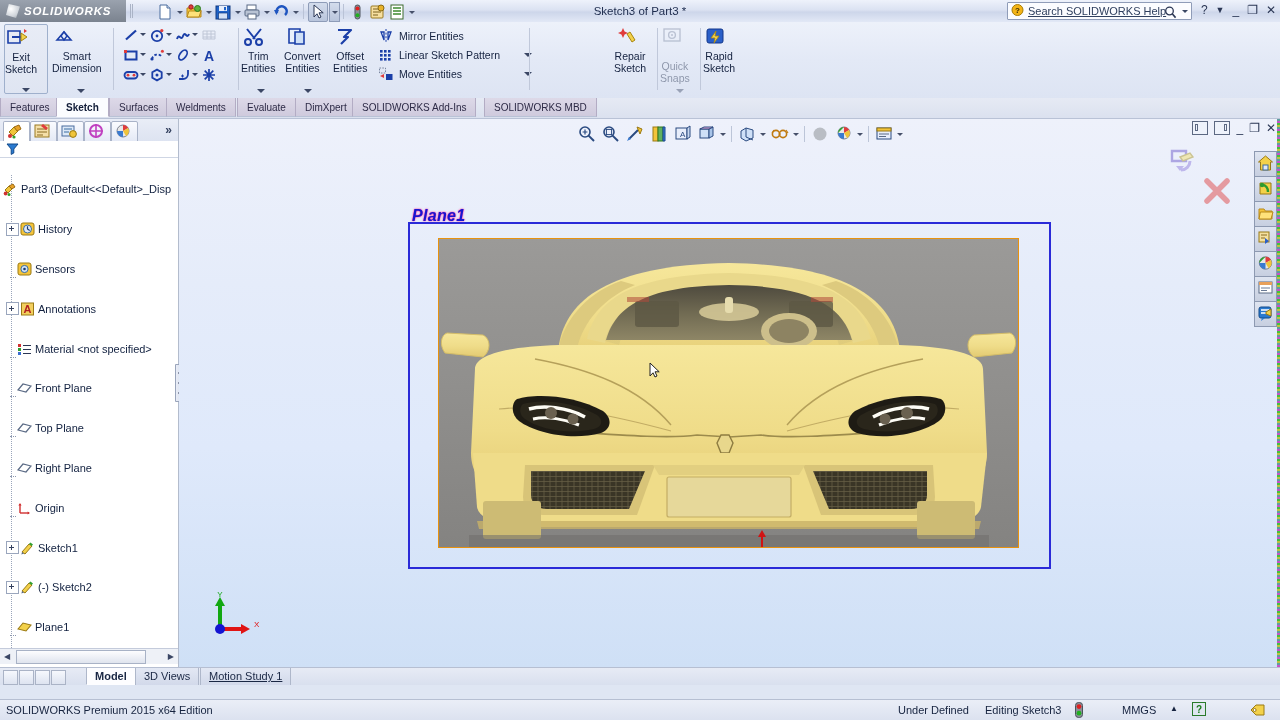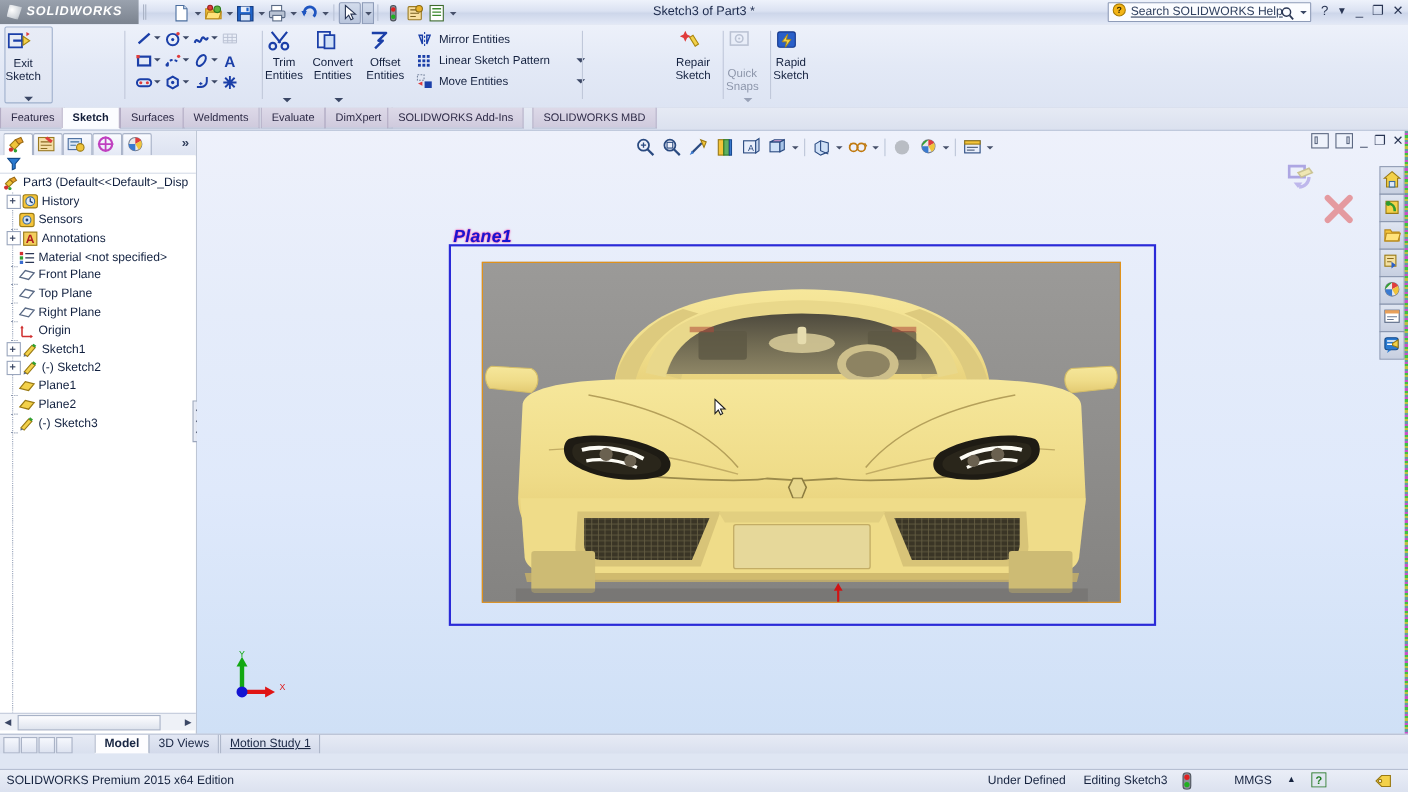--- a/index.html
+++ b/index.html
@@ -93,21 +93,21 @@
   .treepanel{position:absolute;left:0;top:119px;width:178px;height:548px;background:#fff;border-right:1px solid #b3bccd;}
   .treetabs{position:absolute;left:0;top:0;width:178px;height:22px;
     background:linear-gradient(to bottom,#e9edf7,#dde3f1);border-bottom:1px solid #b6bfd2;}
   .ttab{position:absolute;top:2px;width:25px;height:19px;border:1px solid #a9b3c8;
     background:linear-gradient(to bottom,#fafbff,#e4e9f5);border-radius:2px 2px 0 0;}
   .ttab.sel{background:#fff;border-bottom-color:#fff;}
   .ttab-more{position:absolute;right:6px;top:4px;font-size:12px;color:#33405e;font-weight:bold;}
   .filterbar{position:absolute;left:0;top:22px;width:178px;height:16px;background:#fff;border-bottom:1px solid #cfd6e4;}
   .filterbar .fi{position:absolute;left:6px;top:2px;}
   .treebody{position:absolute;left:0;top:39px;width:178px;height:490px;overflow:hidden;background:#fff;}
-  .trow{position:relative;height:16.8px;display:flex;align-items:center;padding-left:4px;white-space:nowrap;font-size:11px;color:#11203f;}
+  .trow{position:relative;height:16.8px;display:flex;align-items:center;padding-left:4px;white-space:nowrap;font-size:11px;color:#11203f;margin-top:23px;}
   .trow .exp{width:11px;height:11px;border:1px solid #9aa6bd;background:#fff;margin-right:1px;position:relative;flex:0 0 auto;}
   .trow .exp:before{content:"";position:absolute;left:2px;top:4.5px;width:5px;height:1px;background:#33405e;}
   .trow .exp:after{content:"";position:absolute;left:4px;top:2.5px;width:1px;height:5px;background:#33405e;}
   .trow .nexp{width:11px;flex:0 0 auto;position:relative;}
   .trow .nexp:before{content:"";position:absolute;left:4px;top:8px;width:6px;height:1px;border-top:1px dotted #8b97ae;}
   .trow .ti{width:15px;height:14px;margin-right:3px;position:relative;flex:0 0 auto;}
   .trow .tx{overflow:hidden;text-overflow:clip;}
   .indent{padding-left:6px;}
   .treeguide{position:absolute;left:10.5px;top:0;bottom:0;width:0;border-left:1px dotted #9aa5bb;}
   .hscroll{position:absolute;left:0;top:529px;width:178px;height:15px;background:#eef1f7;border-top:1px solid #c4cbdb;}
@@ -290,20 +290,31 @@
             <path d="M7 10h12" stroke="#1b3fa8" stroke-width="2"></path>
             <path d="M16 6l6 4-6 4z" fill="#f3d14a" stroke="#a8860f"></path>
             <path d="M19 2l3 2-3 2z" fill="#e03c3c"></path>
           </svg>
       </span>
       <span class="lbl">Exit
 Sketch</span>
       <span class="dncaret"></span>
     </div>
 
+    <div class="cmd" style="left:52px;width:58px;">
+      <span class="ico">
+        <svg width="26" height="22" viewBox="0 0 26 22">
+            <path d="M5 14l7-8 7 8z" fill="none" stroke="#1b3fa8" stroke-width="1.6"></path>
+            <path d="M12 6l-3 4 3 4 3-4z" fill="#e8eefb" stroke="#1b3fa8" stroke-width="1.4"></path>
+          </svg>
+      </span>
+      <span class="lbl">Smart
+Dimension</span>
+      <span class="dncaret"></span>
+    </div>
 
     <div class="rsep" style="left:113px;"></div>
 
     <div class="cmd" style="left:118px;width:118px;padding-top:1px;">
       <div class="grid3">
         <div class="mini"><svg width="16" height="16" viewBox="0 0 16 16">
               <path d="M3 12.5L13 3.5" stroke="#1b3fa8" stroke-width="2.2"></path>
             </svg><i class="c"></i></div>
         <div class="mini"><svg width="16" height="16" viewBox="0 0 16 16">
               <circle cx="8" cy="9" r="5.2" fill="none" stroke="#1b3fa8" stroke-width="1.8"></circle>

